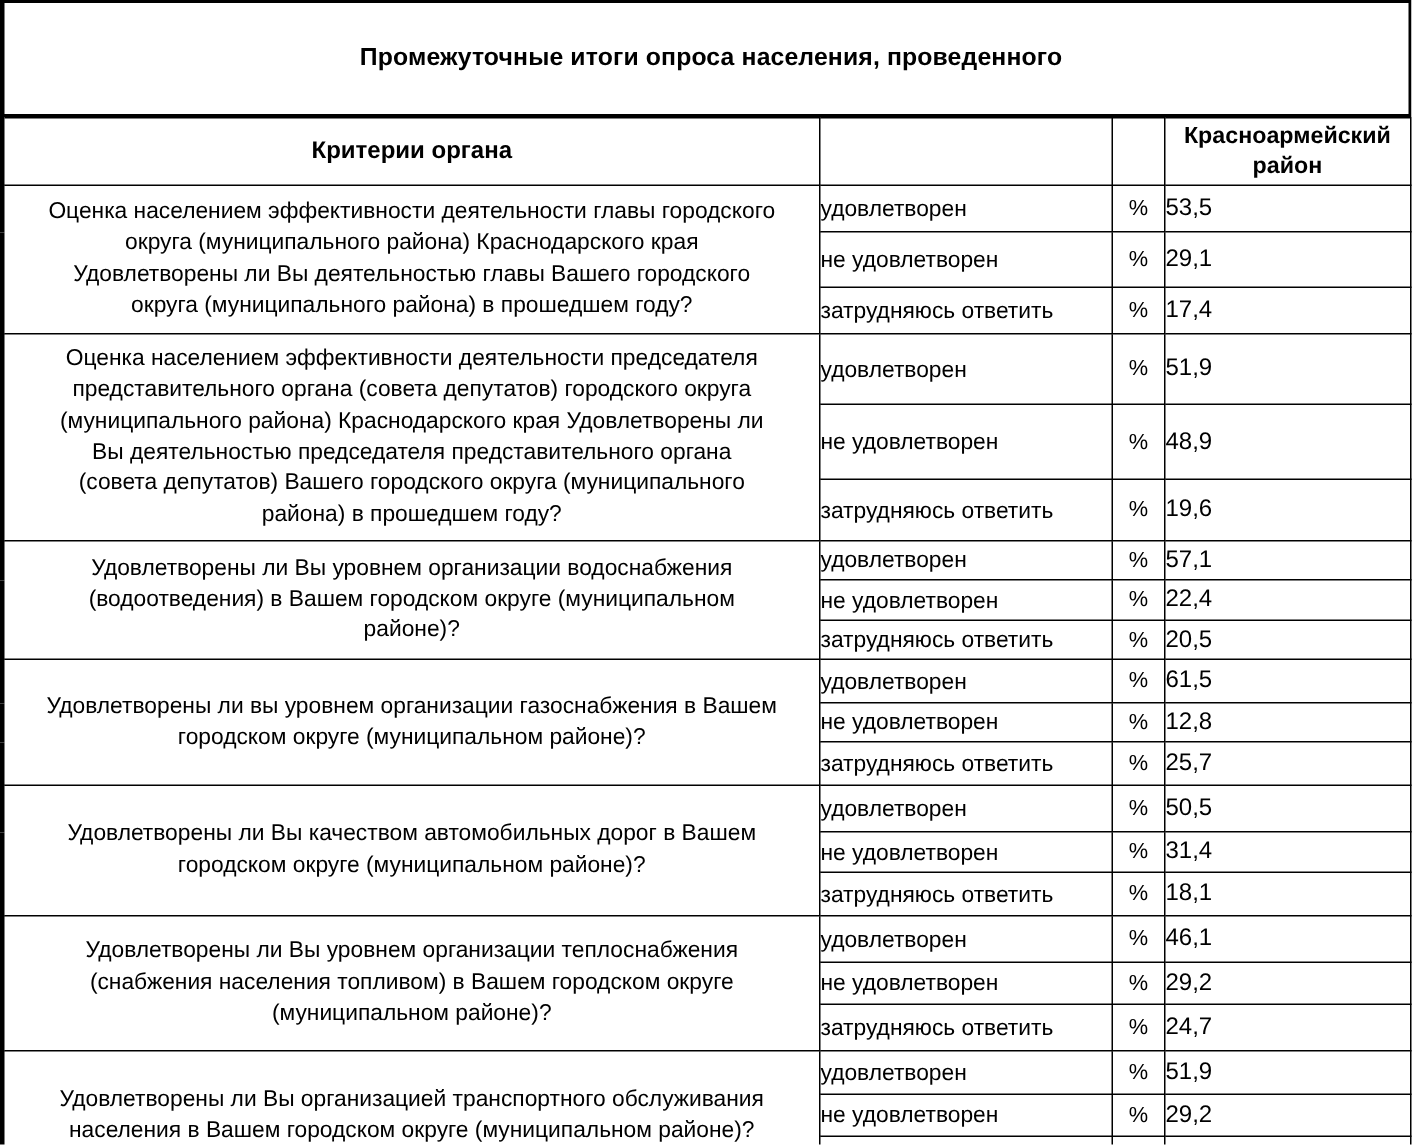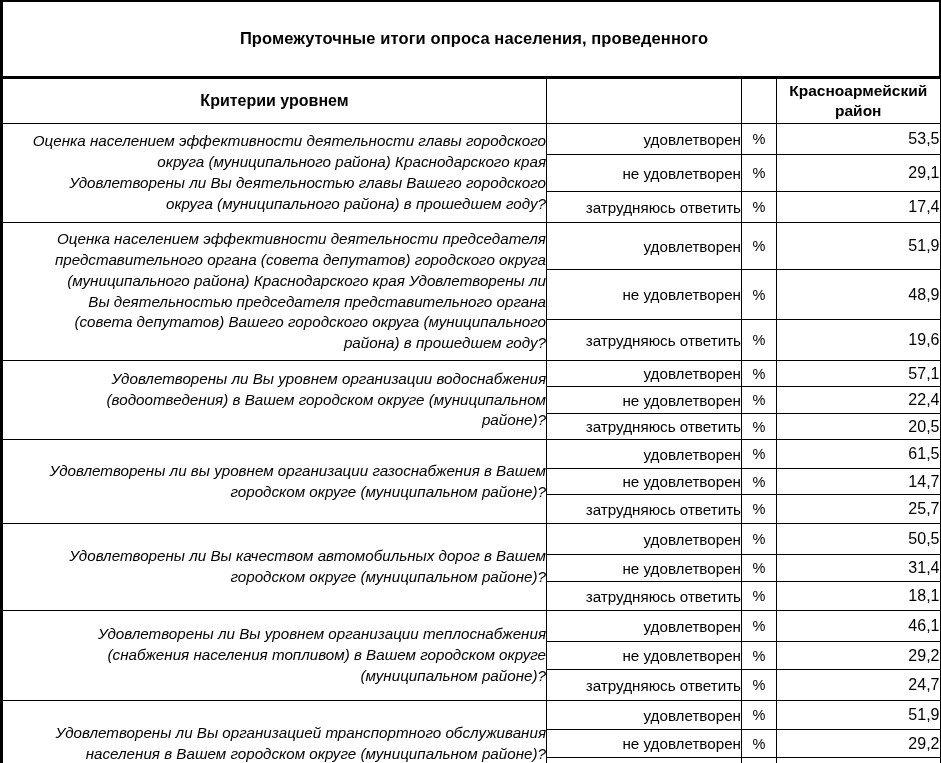--- a/index.html
+++ b/index.html
@@ -84,42 +84,41 @@
     height: 44px;
     font-size: 15.5px;
     font-weight: bold;
     line-height: 1.28;
     padding: 0 4px;
   }
   .hdr-val span { display: block; }
 
   
   td.crit {
-    text-align: right;
+    text-align: center;
     font-size: 15.2px;
     line-height: 1.38;
     padding: 3px 8px 3px 10px;
-    font-style: italic;
   }
   td.crit .line { display: block; white-space: nowrap; }
 
   
   td.ans {
-    text-align: right;
+    text-align: left;
     font-size: 15.2px;
     white-space: nowrap;
     padding: 0 2px;
     margin-left: 28px;
   }
   td.unit {
     text-align: center;
     font-size: 14.5px;
   }
   td.val {
-    text-align: right;
+    text-align: left;
     font-size: 16px;
   }
 </style>
 </head>
 <body>
 
 <div id="sheet">
 
   <div class="title-band">
     <div class="title-text">
@@ -129,21 +128,21 @@
 
   <table class="grid">
     <colgroup>
       <col class="c-crit">
         <col class="c-ans">
         <col class="c-unit">
         <col class="c-val">
     </colgroup>
     <thead>
       <tr>
-        <th class="hdr-crit">Критерии уровнем</th>
+        <th class="hdr-crit">Критерии органа</th>
         <th class="hdr-blank"></th>
         <th class="hdr-blank"></th>
         <th class="hdr-val">
           <span>Красноармейский</span>
           <span>район</span>
         </th>
       </tr>
     </thead>
     <tbody id="tbody">
         <tr>
@@ -215,21 +214,21 @@
             <span class="line">Удовлетворены ли вы уровнем организации газоснабжения в Вашем</span>
             <span class="line">городском округе (муниципальном районе)?</span>
           </td>
           <td class="ans" style="height: 28px;">удовлетворен</td>
           <td class="unit">%</td>
           <td class="val">61,5</td>
         </tr>
         <tr>
           <td class="ans" style="height: 25px;">не удовлетворен</td>
           <td class="unit">%</td>
-          <td class="val">14,7</td>
+          <td class="val">12,8</td>
         </tr>
         <tr>
           <td class="ans" style="height: 28px;">затрудняюсь ответить</td>
           <td class="unit">%</td>
           <td class="val">25,7</td>
         </tr>
         <tr>
           <td class="crit" rowspan="3">
             <span class="line">Удовлетворены ли Вы качеством автомобильных дорог в Вашем</span>
             <span class="line">городском округе (муниципальном районе)?</span>

